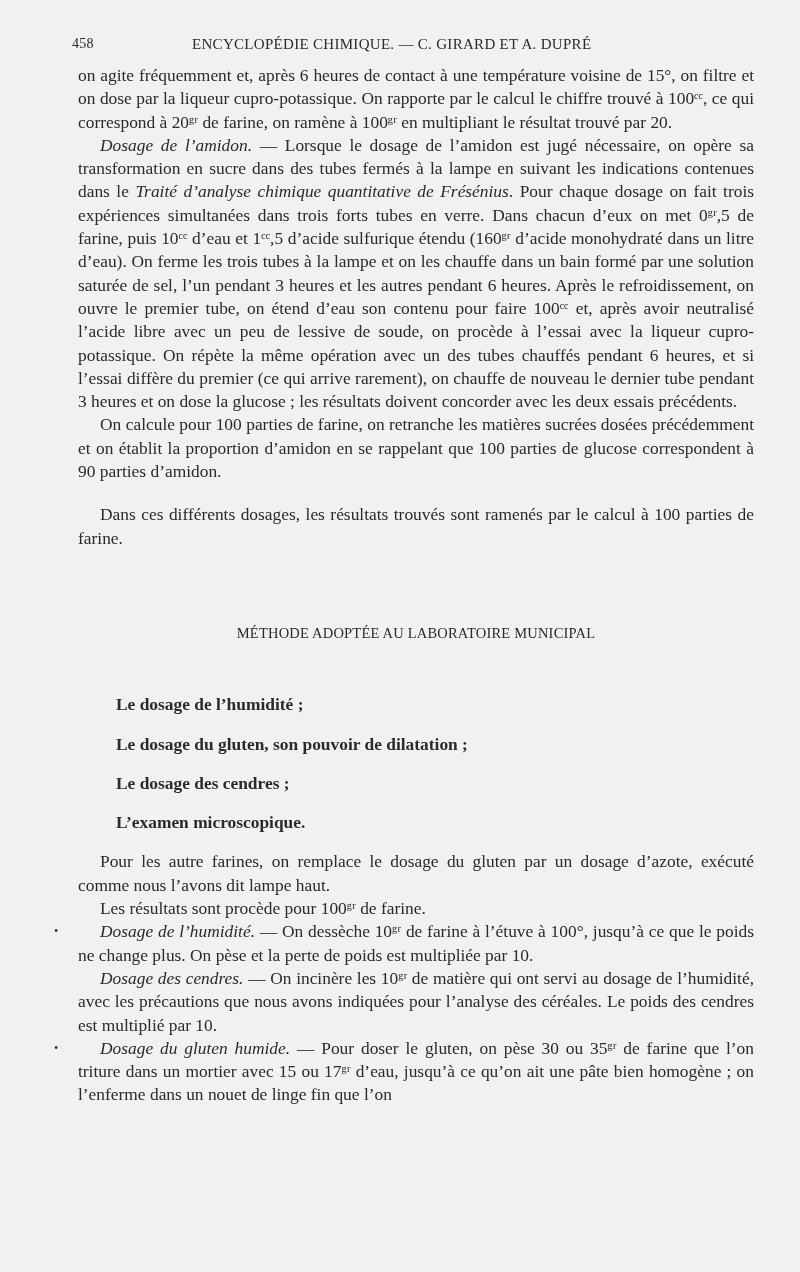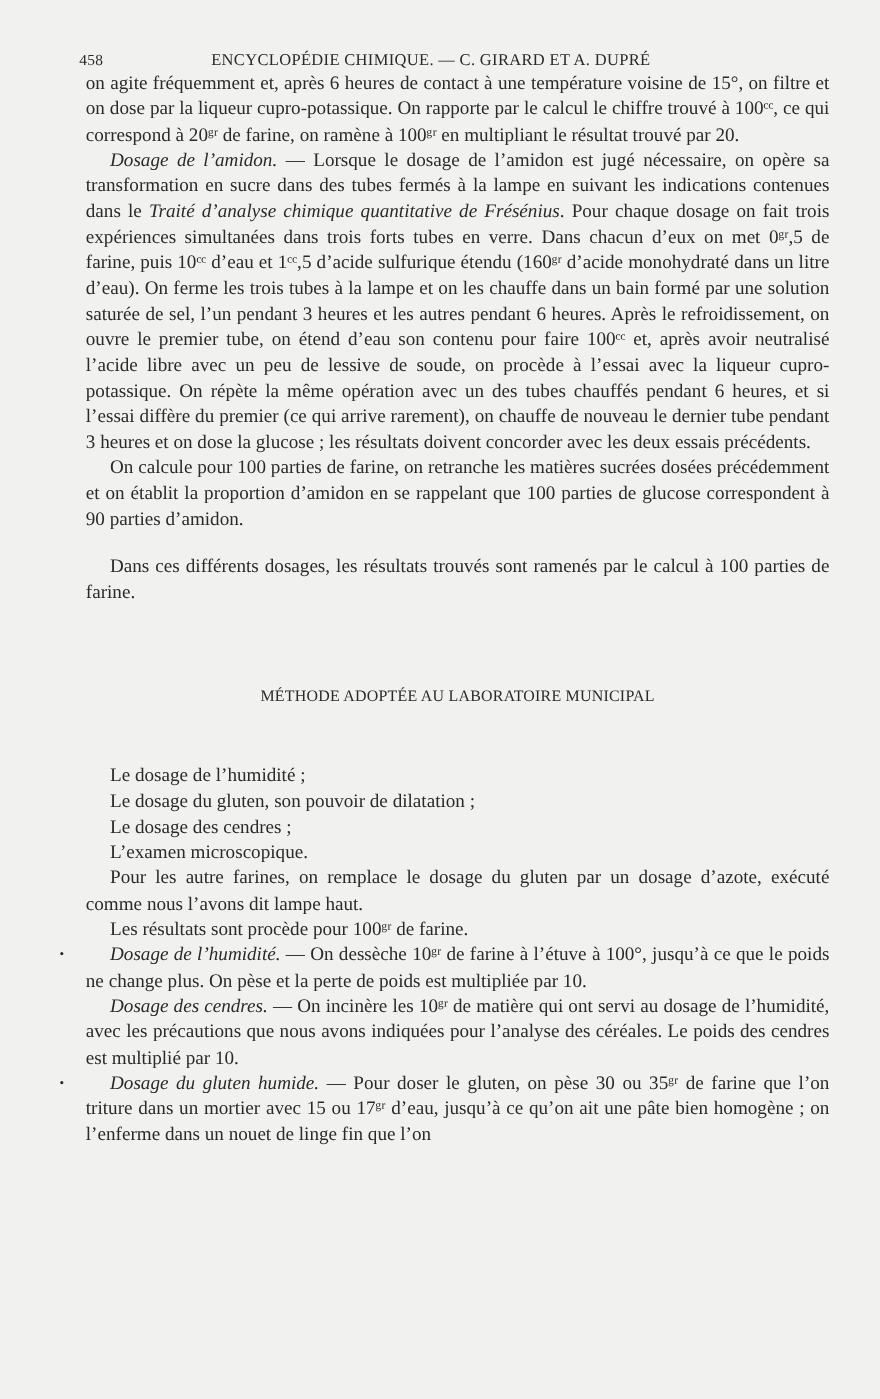--- a/index.html
+++ b/index.html
@@ -11,21 +11,21 @@
     position: relative;
     overflow: hidden;
   }
   .page {
     position: absolute;
     left: 78px; top: 36px;
     width: 676px;
   }
   .running-head {
     display: flex;
-    align-items: flex-end;
+    align-items: flex-start;
     font-size: 15px;
     letter-spacing: 0.3px;
     height: 28px;
   }
   .page-number { width: 120px; font-size: 14px; margin-left: -6px; }
   .head-title { font-size: 15px; }
   .body-text {
     font-size: 17.4px;
     line-height: 23.3px;
     text-align: justify;
@@ -34,21 +34,21 @@
   .para { margin: 0; text-indent: 22px; text-align: justify; }
   .para.noindent { text-indent: 0; }
   .para.last { text-align-last: left; margin-top: 20px; }
   i.rt { font-style: italic; }
   .section-heading {
     text-align: center;
     font-size: 14.5px;
     letter-spacing: 0.2px;
     margin: 72px 0 48px 0;
   }
-  .list-item { margin: 0; padding-left: 22px; }
+  .list-item { margin: 16px; padding-left: 22px; font-weight: bold; }
   .bullet {
     position: absolute;
     left: -46px;
     font-size: 12px;
   }
   .rel { position: relative; }
 </style>
 </head>
 <body>
 

